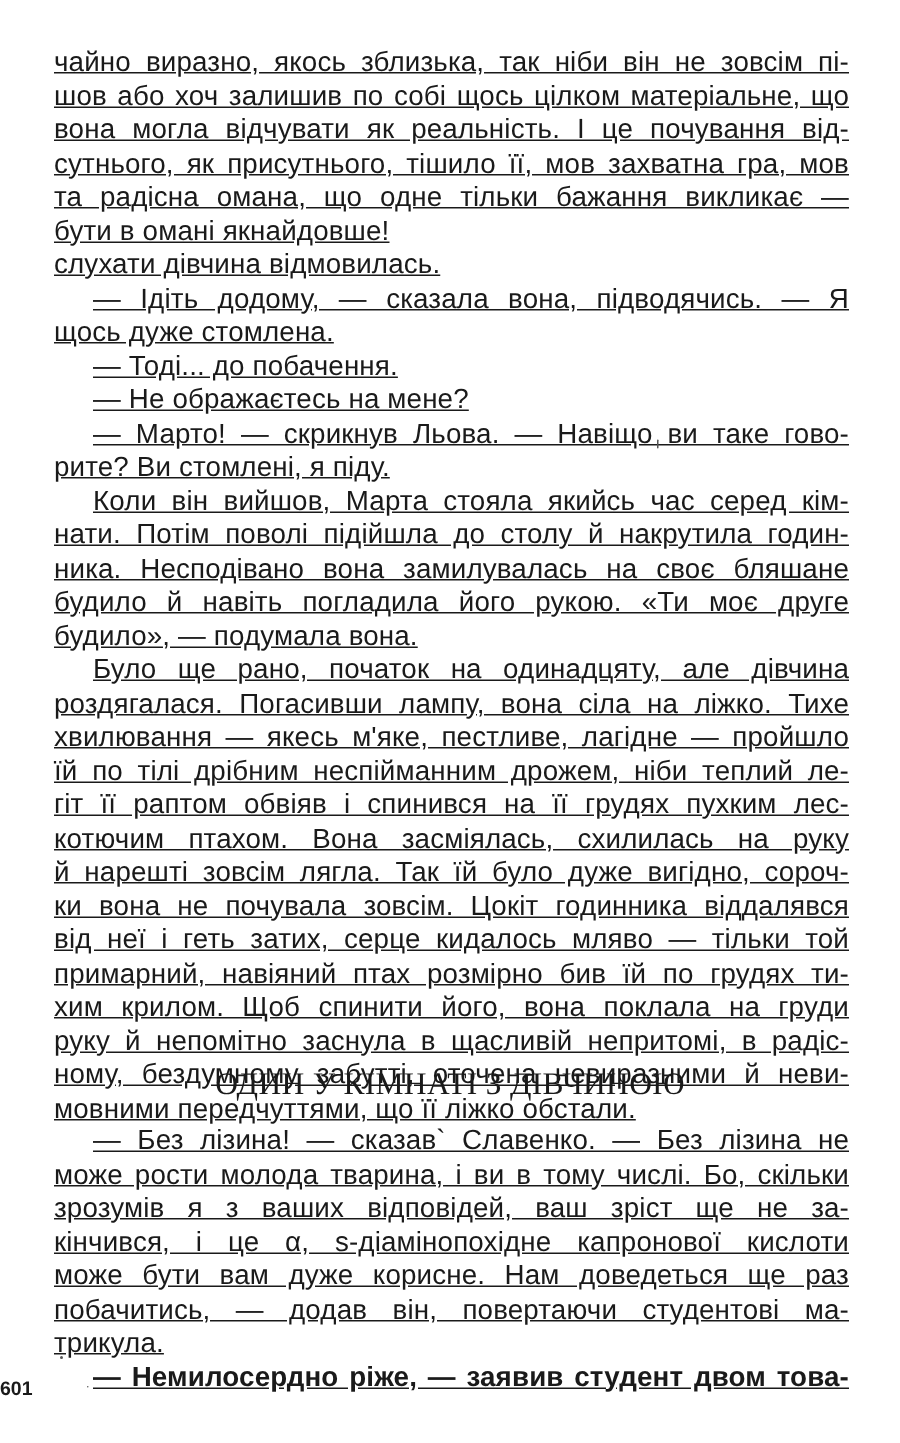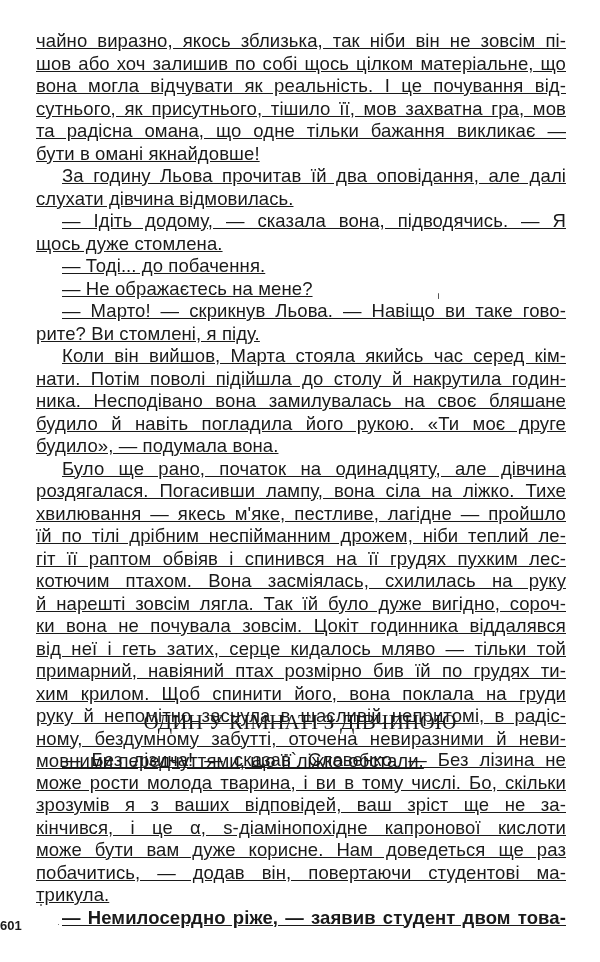--- a/index.html
+++ b/index.html
@@ -67,21 +67,20 @@
 
 <div class="page">
 
   <div class="line">чайно виразно, якось зблизька, так ніби він не зовсім пі-</div>
   <div class="line">шов або хоч залишив по собі щось цілком матеріальне, що</div>
   <div class="line">вона могла відчувати як реальність. І це почування від-</div>
   <div class="line">сутнього, як присутнього, тішило її, мов захватна гра, мов</div>
   <div class="line">та радісна омана, що одне тільки бажання викликає —</div>
   <div class="line last">бути в омані якнайдовше!</div>
 
-  <div class="line indent">За годину Льова прочитав їй два оповідання, але далі</div>
   <div class="line last">слухати дівчина відмовилась.</div>
 
   <div class="line indent">— Ідіть додому, — сказала  вона,  підводячись. — Я</div>
   <div class="line last">щось дуже стомлена.</div>
 
   <div class="line indent last">— Тоді... до побачення.</div>
 
   <div class="line indent last">— Не ображаєтесь на мене?</div>
 
   <div class="line indent">— Марто! — скрикнув Льова. — Навіщо ви таке гово-</div>

